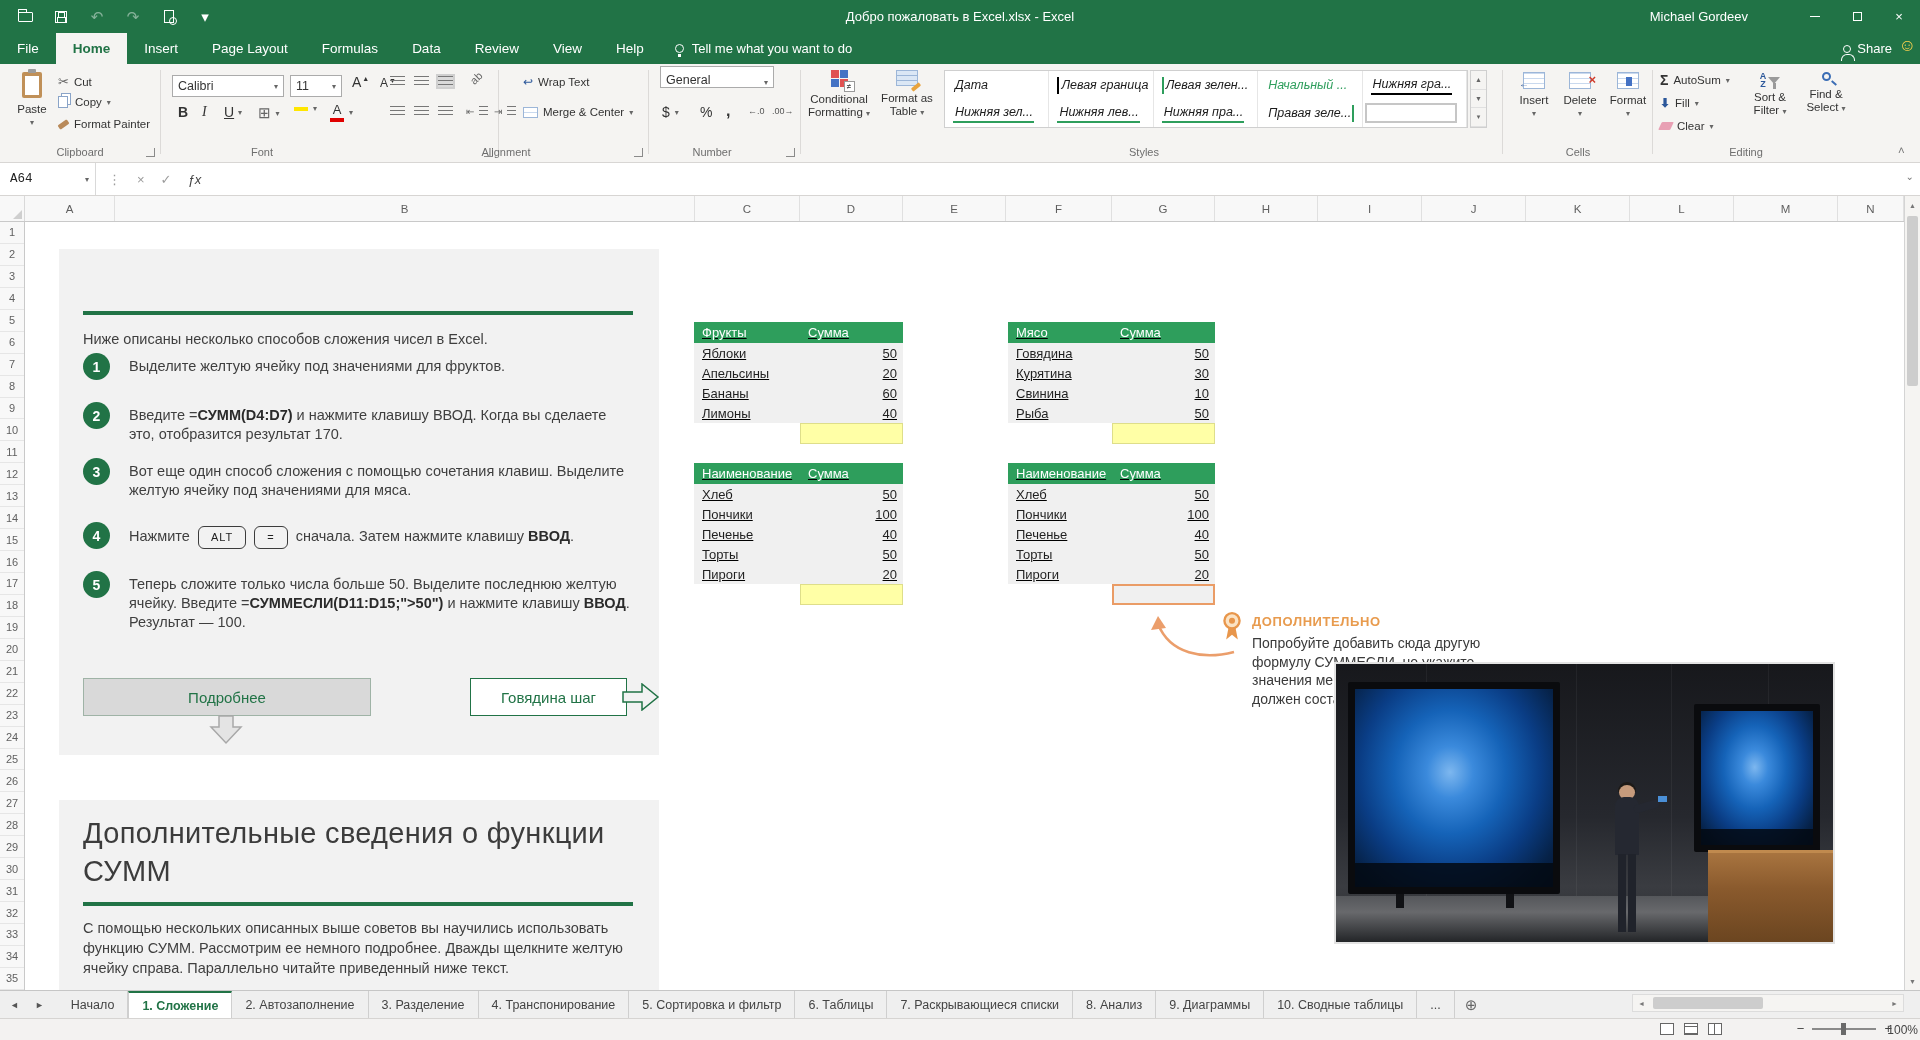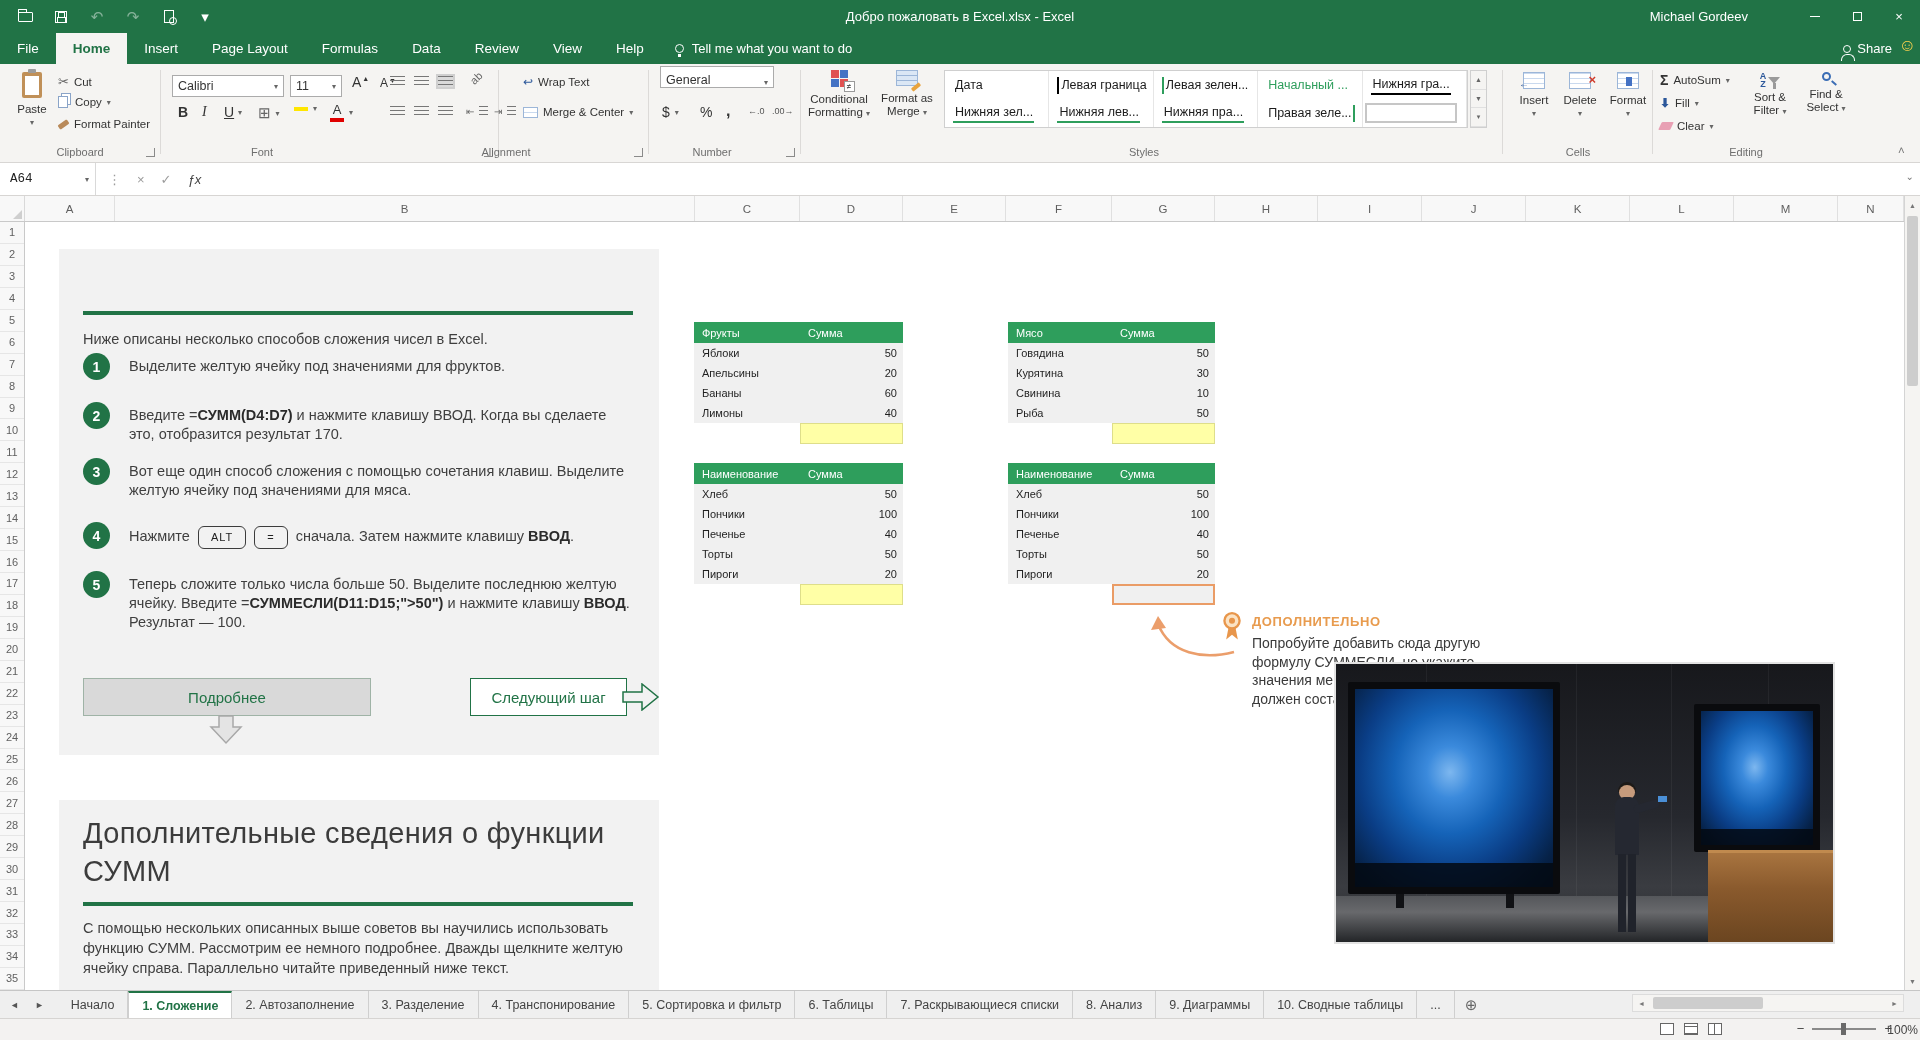--- a/index.html
+++ b/index.html
@@ -48,21 +48,21 @@
   .bigbtn { position:absolute; display:flex; flex-direction:column; align-items:center; color:#333; text-align:center; line-height:13px; }
   .grid-ic { width:22px; height:17px; border:1px solid #9cb6d8; background:repeating-linear-gradient(0deg,#fff 0 4px,#c9d9ee 4px 5px), #fff; position:relative; }
   .lines-ic { width:15px; height:11px; background:repeating-linear-gradient(#777 0 1.5px, transparent 1.5px 4px); }
   .sel-ic { background-color:#dadada; outline:2px solid #cfcfcf; }
   .keycap { display:inline-block; border:1.5px solid #3c3c3c; border-radius:6px; padding:1px 12px; font-size:11px; letter-spacing:1px; margin:0 4px; background:#f2f2f2; color:#222; }
 
   
   #gallery { position:absolute; left:944px; top:6px; width:524px; height:58px; background:#fff; border:1px solid #cfcfcf; }
   .grow { display:flex; height:28px; }
   .gcell { width:104.4px; padding:4px 8px; font-size:12.5px; color:#1c1c1c; border-right:1px solid #e6e6e6; white-space:nowrap; overflow:hidden; display:flex; align-items:center; }
-  .gcell span { display:inline-block; padding:1px 1px 2px 2px; }
+  .gcell span { display:inline-block; padding:1px 1px 2px 2px;font-style:italic; }
   .st-left-black span { border-left:2px solid #000; }
   .st-left-green span { border-left:2px solid var(--tblgreen); }
   .st-green-text { color:var(--tblgreen); }
   .st-bottom-black span { border-bottom:2px solid #000; }
   .st-bottom-green span { border-bottom:2px solid var(--tblgreen); }
   .st-right-green span { border-right:2px solid var(--tblgreen); }
   .st-blank { padding:2px; }
   .st-blank span { width:92px; height:20px; border:2px solid #c6c6c6; background:#fff; }
   #gal-scroll { position:absolute; left:1470px; top:6px; width:17px; height:58px; border:1px solid #cfcfcf; background:#f5f4f2; display:flex; flex-direction:column; }
   #gal-scroll div { flex:1; display:flex; align-items:center; justify-content:center; font-size:7px; color:#666; border-bottom:1px solid #e0e0e0; }
@@ -101,21 +101,21 @@
   .step:nth-child(2) { margin-bottom:14px; }
   .badge { flex:0 0 27px; width:27px; height:27px; border-radius:50%; background:var(--green); color:#fff; font-size:14px; font-weight:bold; display:flex; align-items:center; justify-content:center; }
   .stext { font-size:14.5px; color:#3f3f3f; line-height:19px; padding-top:4px; max-width:505px; }
   .stext b { color:#2b2b2b; }
   #more-btn { position:absolute; left:24px; top:429px; width:288px; height:38px; background:#d9d9d9; border:1px solid #9fb3a6; color:var(--green); font-size:15px; display:flex; align-items:center; justify-content:center; }
   #next-btn { position:absolute; left:411px; top:429px; width:157px; height:38px; background:#fff; border:1.5px solid var(--green); color:var(--green); font-size:15px; display:flex; align-items:center; justify-content:center; }
   #next-arrow { position:absolute; left:563px; top:434px; }
   #down-arrow { position:absolute; left:150px; top:466px; }
 
   
-  .xtable { position:absolute; z-index:3; font-size:11px; }
+  .xtable { position:absolute; z-index:3; font-size:13px;text-decoration:underline; }
   .xt-head { display:flex; height:21px; background:var(--tblgreen); color:#fff; align-items:center; }
   .xt-head span { padding-left:8px; }
   .xt-row { display:flex; height:20px; background:#f0f0f0; align-items:center; color:#1f1f1f; }
   .xt-name { padding-left:8px; overflow:hidden; white-space:nowrap; }
   .xt-val { text-align:right; padding-right:6px; font-weight:500; }
   .xt-answer { height:21px; margin-top:0px; }
   .ans-yellow { background:var(--yellow); border:1px solid #dede8a; }
   .ans-orange { background:#f0f0f0; border:2.5px solid #ea9c66; }
 
   
@@ -373,21 +373,21 @@
           <i style="background:#4472c4;"></i>
           <i style="background:#e05252;"></i>
           <span class="cf-badge">≠</span>
         </span>
       <span style="margin-top:6px;">Conditional</span>
       <span><span>Formatting</span> <span class="drop">▾</span></span>
     </div>
     <div class="bigbtn" style="left:876px;top:6px;width:62px;">
       <span class="fat-ic"></span>
       <span style="margin-top:6px;">Format as</span>
-      <span><span>Merge</span> <span class="drop">▾</span></span>
+      <span><span>Table</span> <span class="drop">▾</span></span>
     </div>
     <div id="gallery">
         <div class="grow">
           <div class="gcell st-plain">
             <span>Дата</span>
           </div>
           <div class="gcell st-left-black">
             <span>Левая граница</span>
           </div>
           <div class="gcell st-left-green">
@@ -576,21 +576,21 @@
         <div class="step">
           <div class="badge">4</div>
           <div class="stext">Нажмите <span class="keycap">ALT</span><span class="keycap">=</span> сначала. Затем нажмите клавишу <b>ВВОД</b>.</div>
         </div>
         <div class="step">
           <div class="badge">5</div>
           <div class="stext">Теперь сложите только числа больше 50. Выделите последнюю желтую ячейку. Введите =<b>СУММЕСЛИ(D11:D15;"&gt;50")</b> и нажмите клавишу <b>ВВОД</b>. Результат — 100.</div>
         </div>
       </div>
     <div id="more-btn">Подробнее</div>
-    <div id="next-btn">Следующий шаг</div>
+    <div id="next-btn">Говядина шаг</div>
     <svg id="next-arrow" width="38" height="28" viewBox="0 0 38 28">
       <path d="M1 9 L20 9 L20 1 L36 14 L20 27 L20 19 L1 19 Z" fill="#f2f2f2" stroke="#217346" stroke-width="1.5"></path>
     </svg>
     <svg id="down-arrow" width="34" height="30" viewBox="0 0 34 30">
       <path d="M10 1 L24 1 L24 12 L32 12 L17 28 L2 12 L10 12 Z" fill="#e4e4e4" stroke="#a8a8a8" stroke-width="1.5"></path>
     </svg>
   </div>
 
   <div id="panel2" class="panel">
     <div class="p-title" style="top:14px;line-height:38px;">

